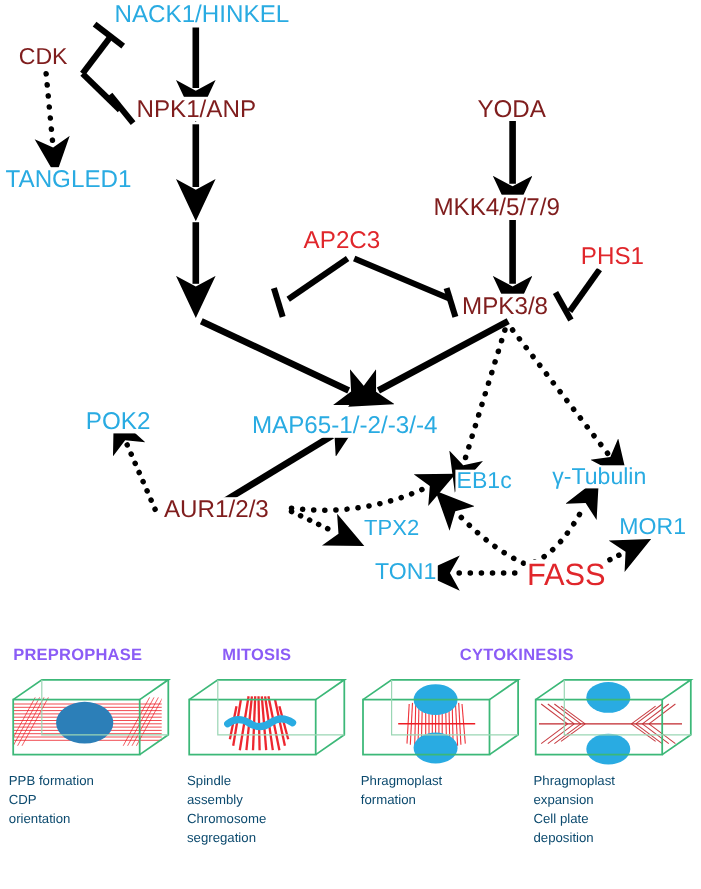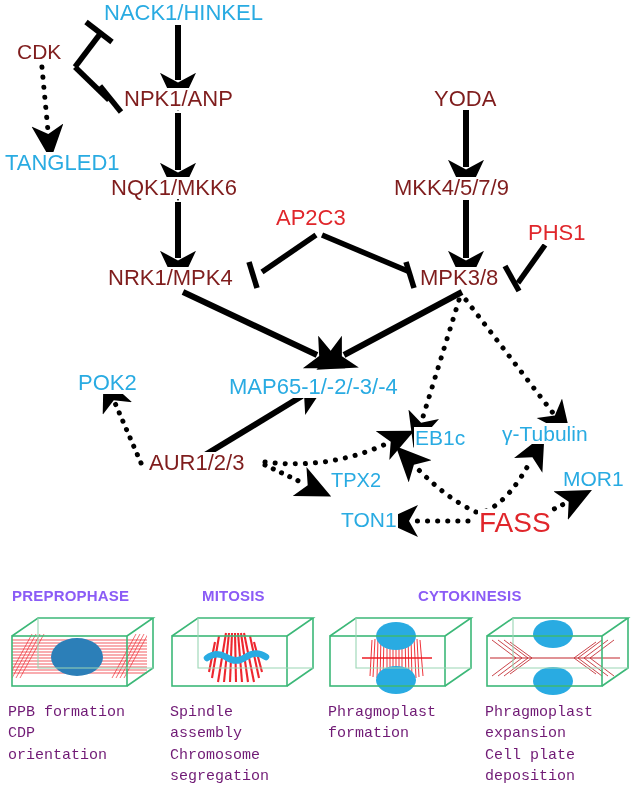--- a/index.html
+++ b/index.html
@@ -49,25 +49,24 @@
   .stage-title {
     position: absolute;
     font-size: 15px;
     font-weight: bold;
     color: #8b5cf6;
     letter-spacing: 0.2px;
     white-space: nowrap;
   }
   .stage-caption {
     position: absolute;
-    font-size: 15px;
-    color: #701a75;
+    font-size: 12px;
+    color: #0c4a6e;
     line-height: 1.42;
     white-space: pre-line;
-    font-family: Liberation Mono, monospace;
   }
 </style>
 </head>
 <body>
 
 <div id="figure">
 
   <svg class="arrows" viewBox="0 0 637 570">
     <defs>
       <marker id="ah" markerWidth="7" markerHeight="7" refX="1.2" refY="3" orient="auto" markerUnits="strokeWidth">
@@ -137,25 +136,23 @@
     <path d="M468,521 L412,521" stroke="#000" stroke-width="5" stroke-linecap="round" stroke-dasharray="0.1,10" fill="none" marker-end="url(#ahd)"></path>
 
     <path d="M530,521 L566,503" stroke="#000" stroke-width="5" stroke-linecap="round" stroke-dasharray="0.1,9" fill="none" marker-end="url(#ahd)"></path>
   </svg>
 
   <div class="node blue" style="left:103px; top:2px;   font-size:22px;">NACK1/HINKEL</div>
   <div class="node green" style="left:16px;  top:41px;">CDK</div>
   <div class="node green" style="left:123px; top:88px;  font-size:22px;">NPK1/ANP</div>
   <div class="node green" style="left:433px; top:88px;  font-size:22px;">YODA</div>
   <div class="node blue" style="left:4px;   top:152px; font-size:22px;">TANGLED1</div>
-  <div class="node green" style="left:110px; top:177px; font-size:22px;">NQK1/MKK6</div>
   <div class="node green" style="left:393px; top:177px; font-size:22px;">MKK4/5/7/9</div>
   <div class="node red" style="left:275px; top:207px; font-size:22px;">AP2C3</div>
   <div class="node red" style="left:527px; top:222px; font-size:22px;">PHS1</div>
-  <div class="node green" style="left:107px; top:267px; font-size:22px;">NRK1/MPK4</div>
   <div class="node green" style="left:419px; top:267px; font-size:22px;">MPK3/8</div>
   <div class="node blue" style="left:228px; top:376px; font-size:22px;">MAP65-1/-2/-3/-4</div>
   <div class="node blue" style="left:77px;  top:372px; font-size:22px;">POK2</div>
   <div class="node green" style="left:148px; top:452px; font-size:22px;">AUR1/2/3</div>
   <div class="node blue" style="left:330px; top:470px; font-size:20px;">TPX2</div>
   <div class="node blue" style="left:414px; top:427px; font-size:21px;">EB1c</div>
   <div class="node blue" style="left:501px; top:423px; font-size:21px;">γ-Tubulin</div>
   <div class="node blue" style="left:562px; top:468px; font-size:21px;">MOR1</div>
   <div class="node blue" style="left:340px; top:509px; font-size:21px;">TON1</div>
   <div class="node red" style="left:478px; top:509px; font-size:28px;">FASS</div>

